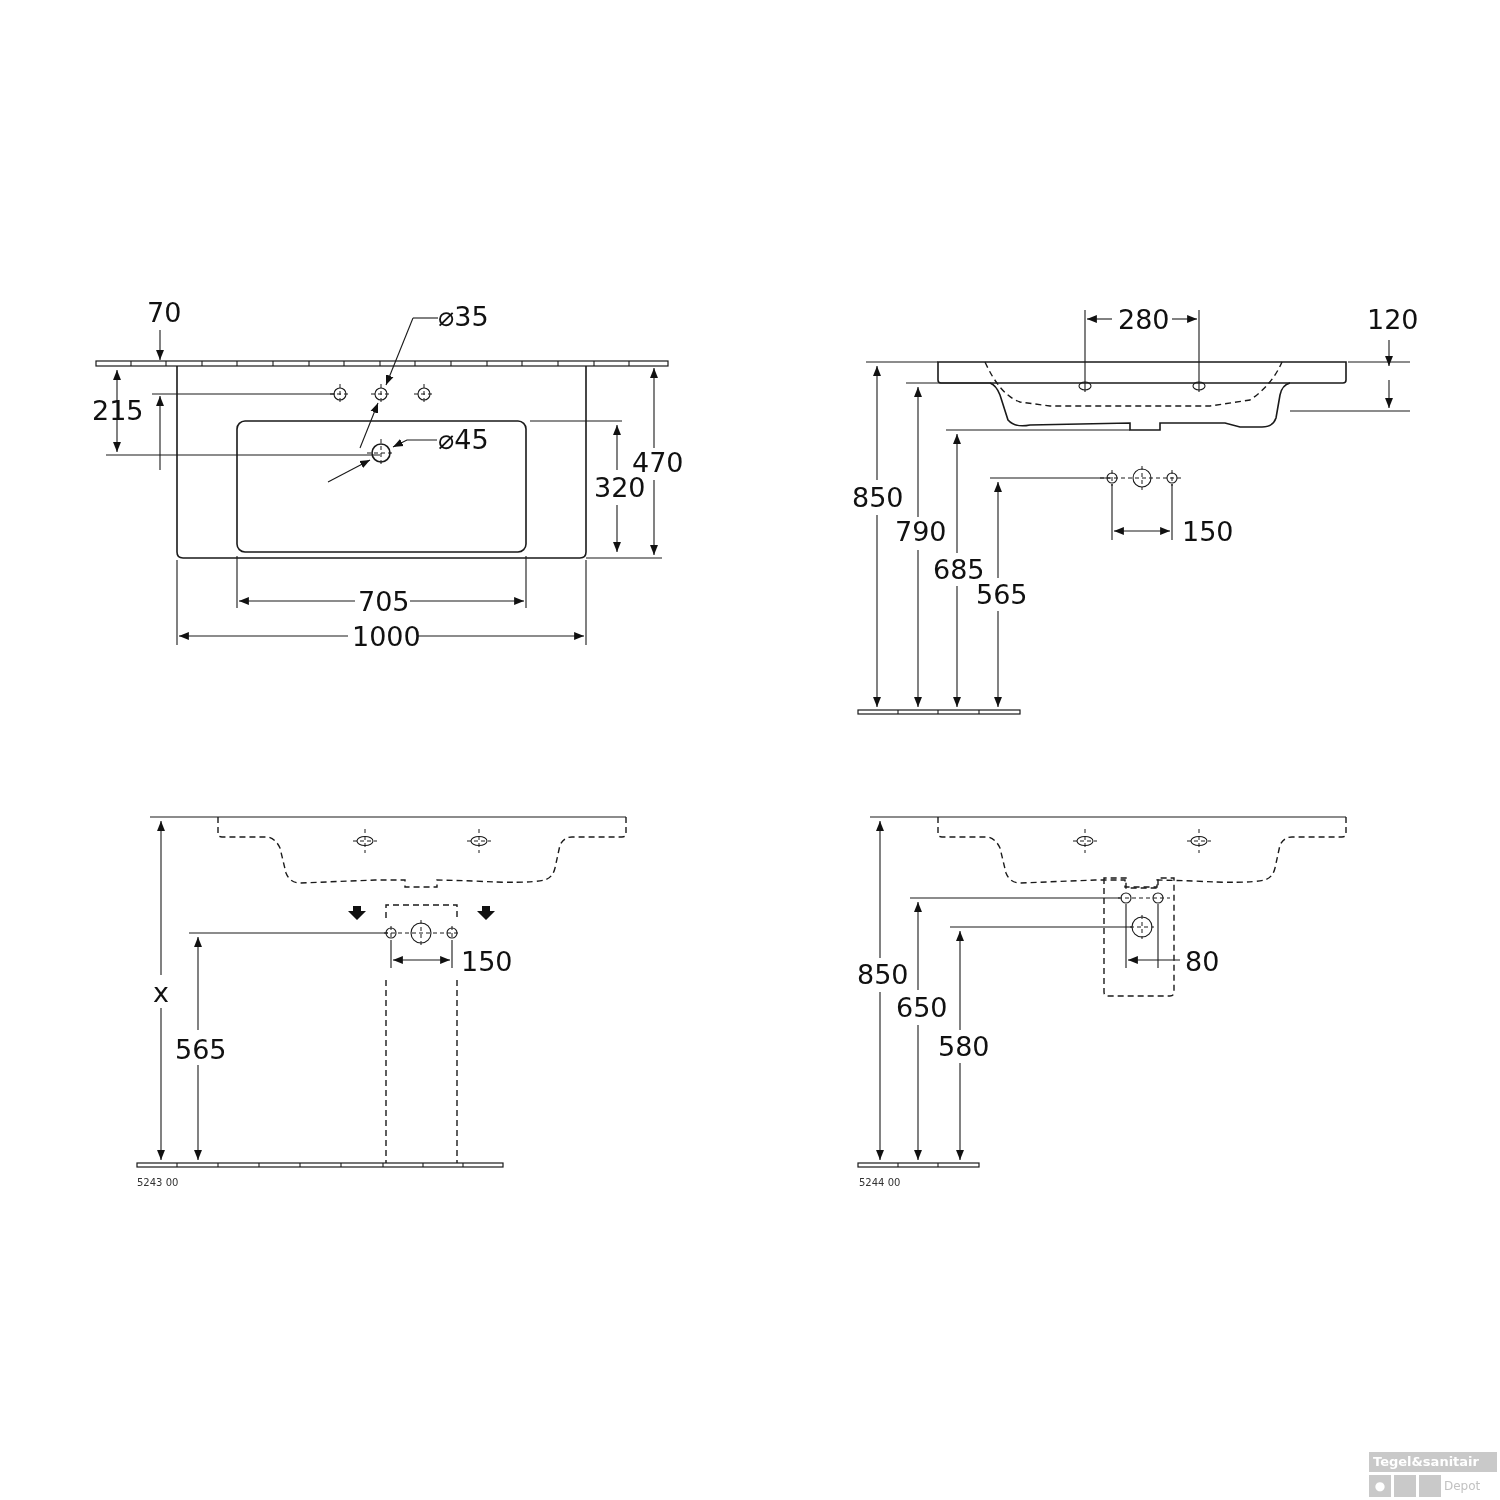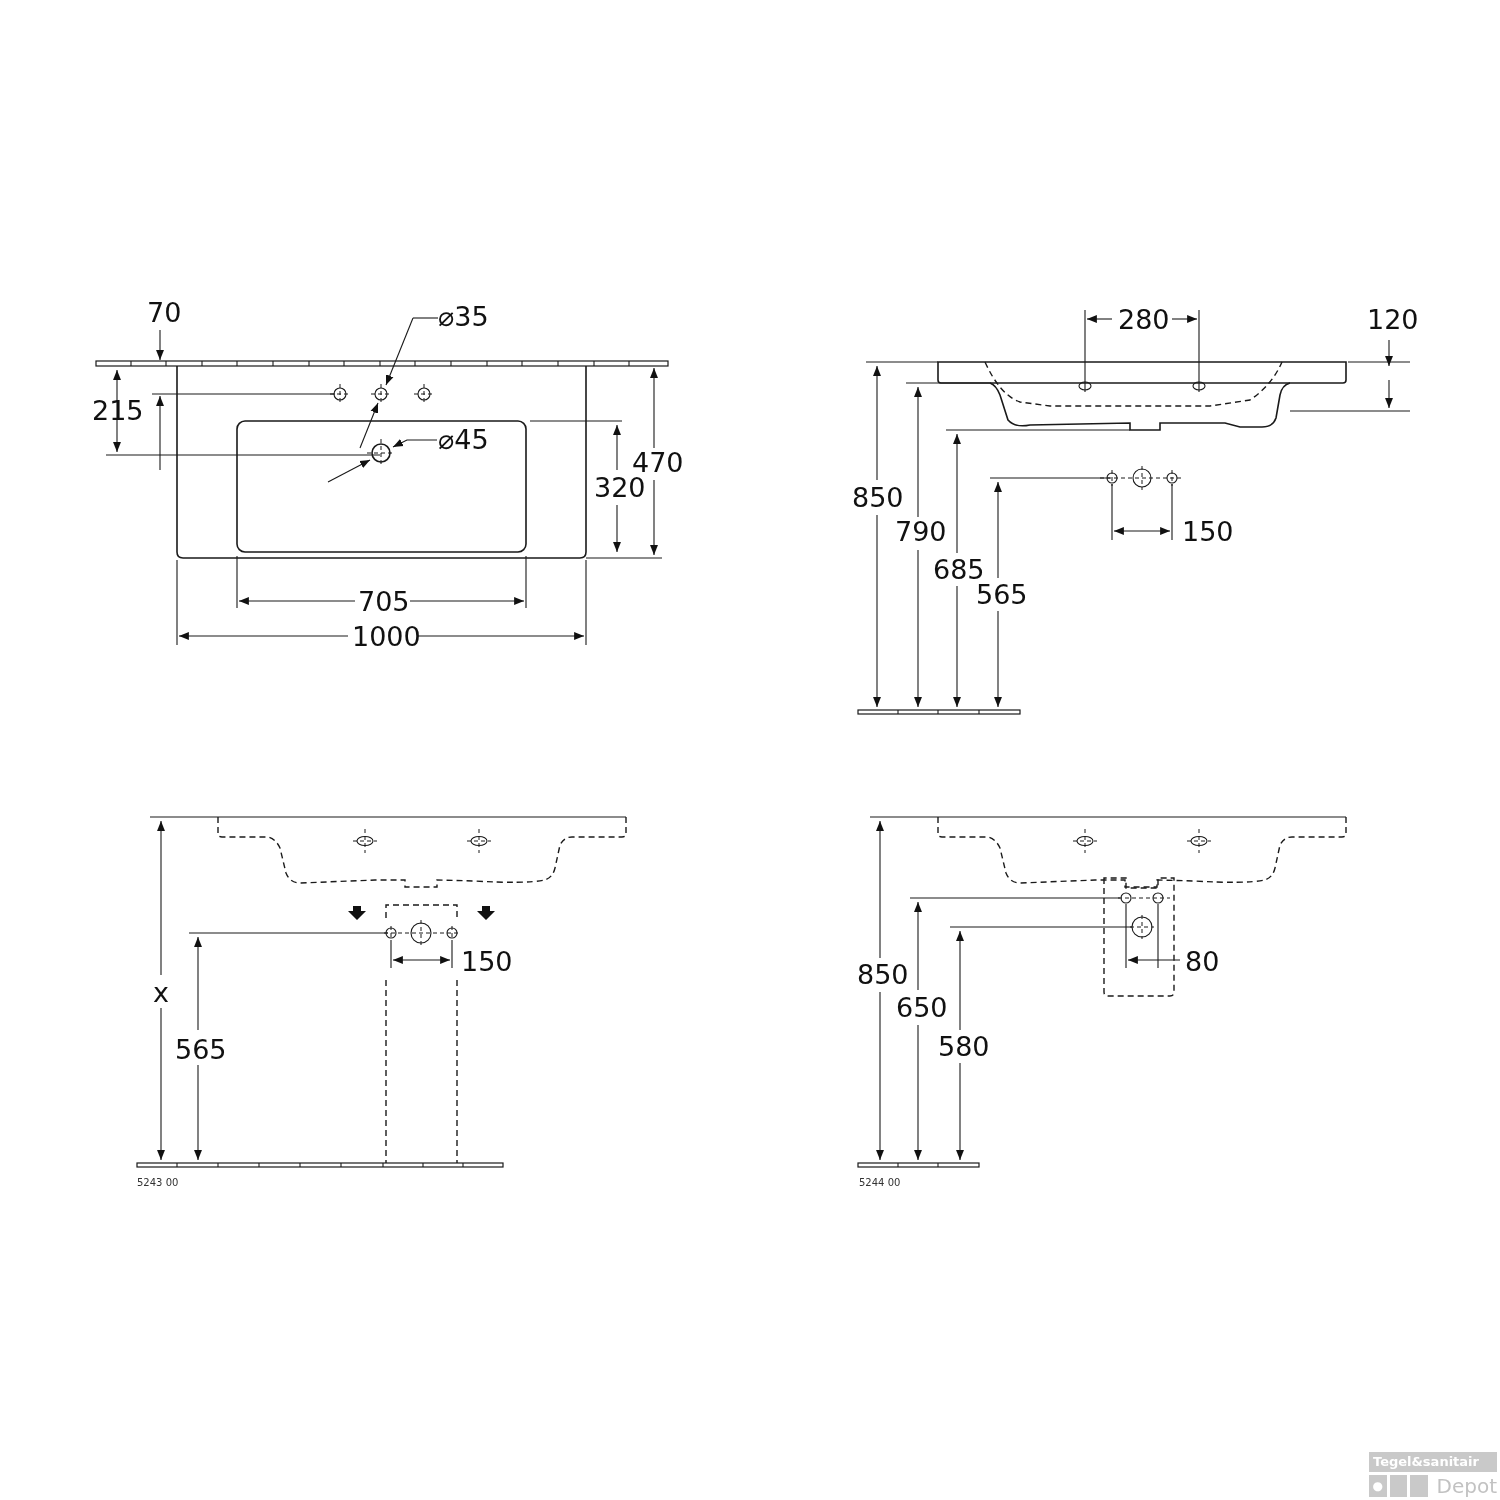--- a/index.html
+++ b/index.html
@@ -10,21 +10,21 @@
   .dash{stroke:#1a1a1a;stroke-width:1.4;fill:none;stroke-dasharray:6 4;}
   .cl{stroke:#1a1a1a;stroke-width:1;fill:none;stroke-dasharray:4 3;}
   .floor{stroke:#1a1a1a;stroke-width:1.2;fill:#fff;}
   .dim{font-family:"DejaVu Sans",sans-serif;font-size:27px;fill:#111;}
   .code{font-family:"DejaVu Sans",sans-serif;font-size:10px;fill:#333;}
   .ah{fill:#111;}
   .wm{position:absolute;left:1369px;top:1452px;width:128px;height:46px;}
   .wm-top{background:#c9c9c9;color:#fff;font-family:"DejaVu Sans",sans-serif;font-weight:bold;font-size:13px;height:20px;line-height:20px;padding-left:4px;}
   .wm-bot{display:flex;height:22px;margin-top:3px;align-items:center;}
   .wm-sq{width:22px;height:22px;background:#c9c9c9;margin-right:3px;color:#fff;font-size:12px;text-align:center;line-height:22px;}
-  .wm-depot{color:#c2c2c2;font-family:"DejaVu Sans",sans-serif;font-size:20px;margin-left:6px;}
+  .wm-depot{color:#c2c2c2;font-family:"DejaVu Sans",sans-serif;font-size:12px;margin-left:0;}
 </style>
 </head>
 <body>
 
 <svg width="1500" height="1500" viewBox="0 0 1500 1500">
   <defs>
     <marker id="arr" viewBox="0 0 10 10" refX="10" refY="5" markerWidth="9" markerHeight="9" orient="auto-start-reverse">
       <path d="M0,1 L10,5 L0,9 z" class="ah"></path>
     </marker>
   </defs>

